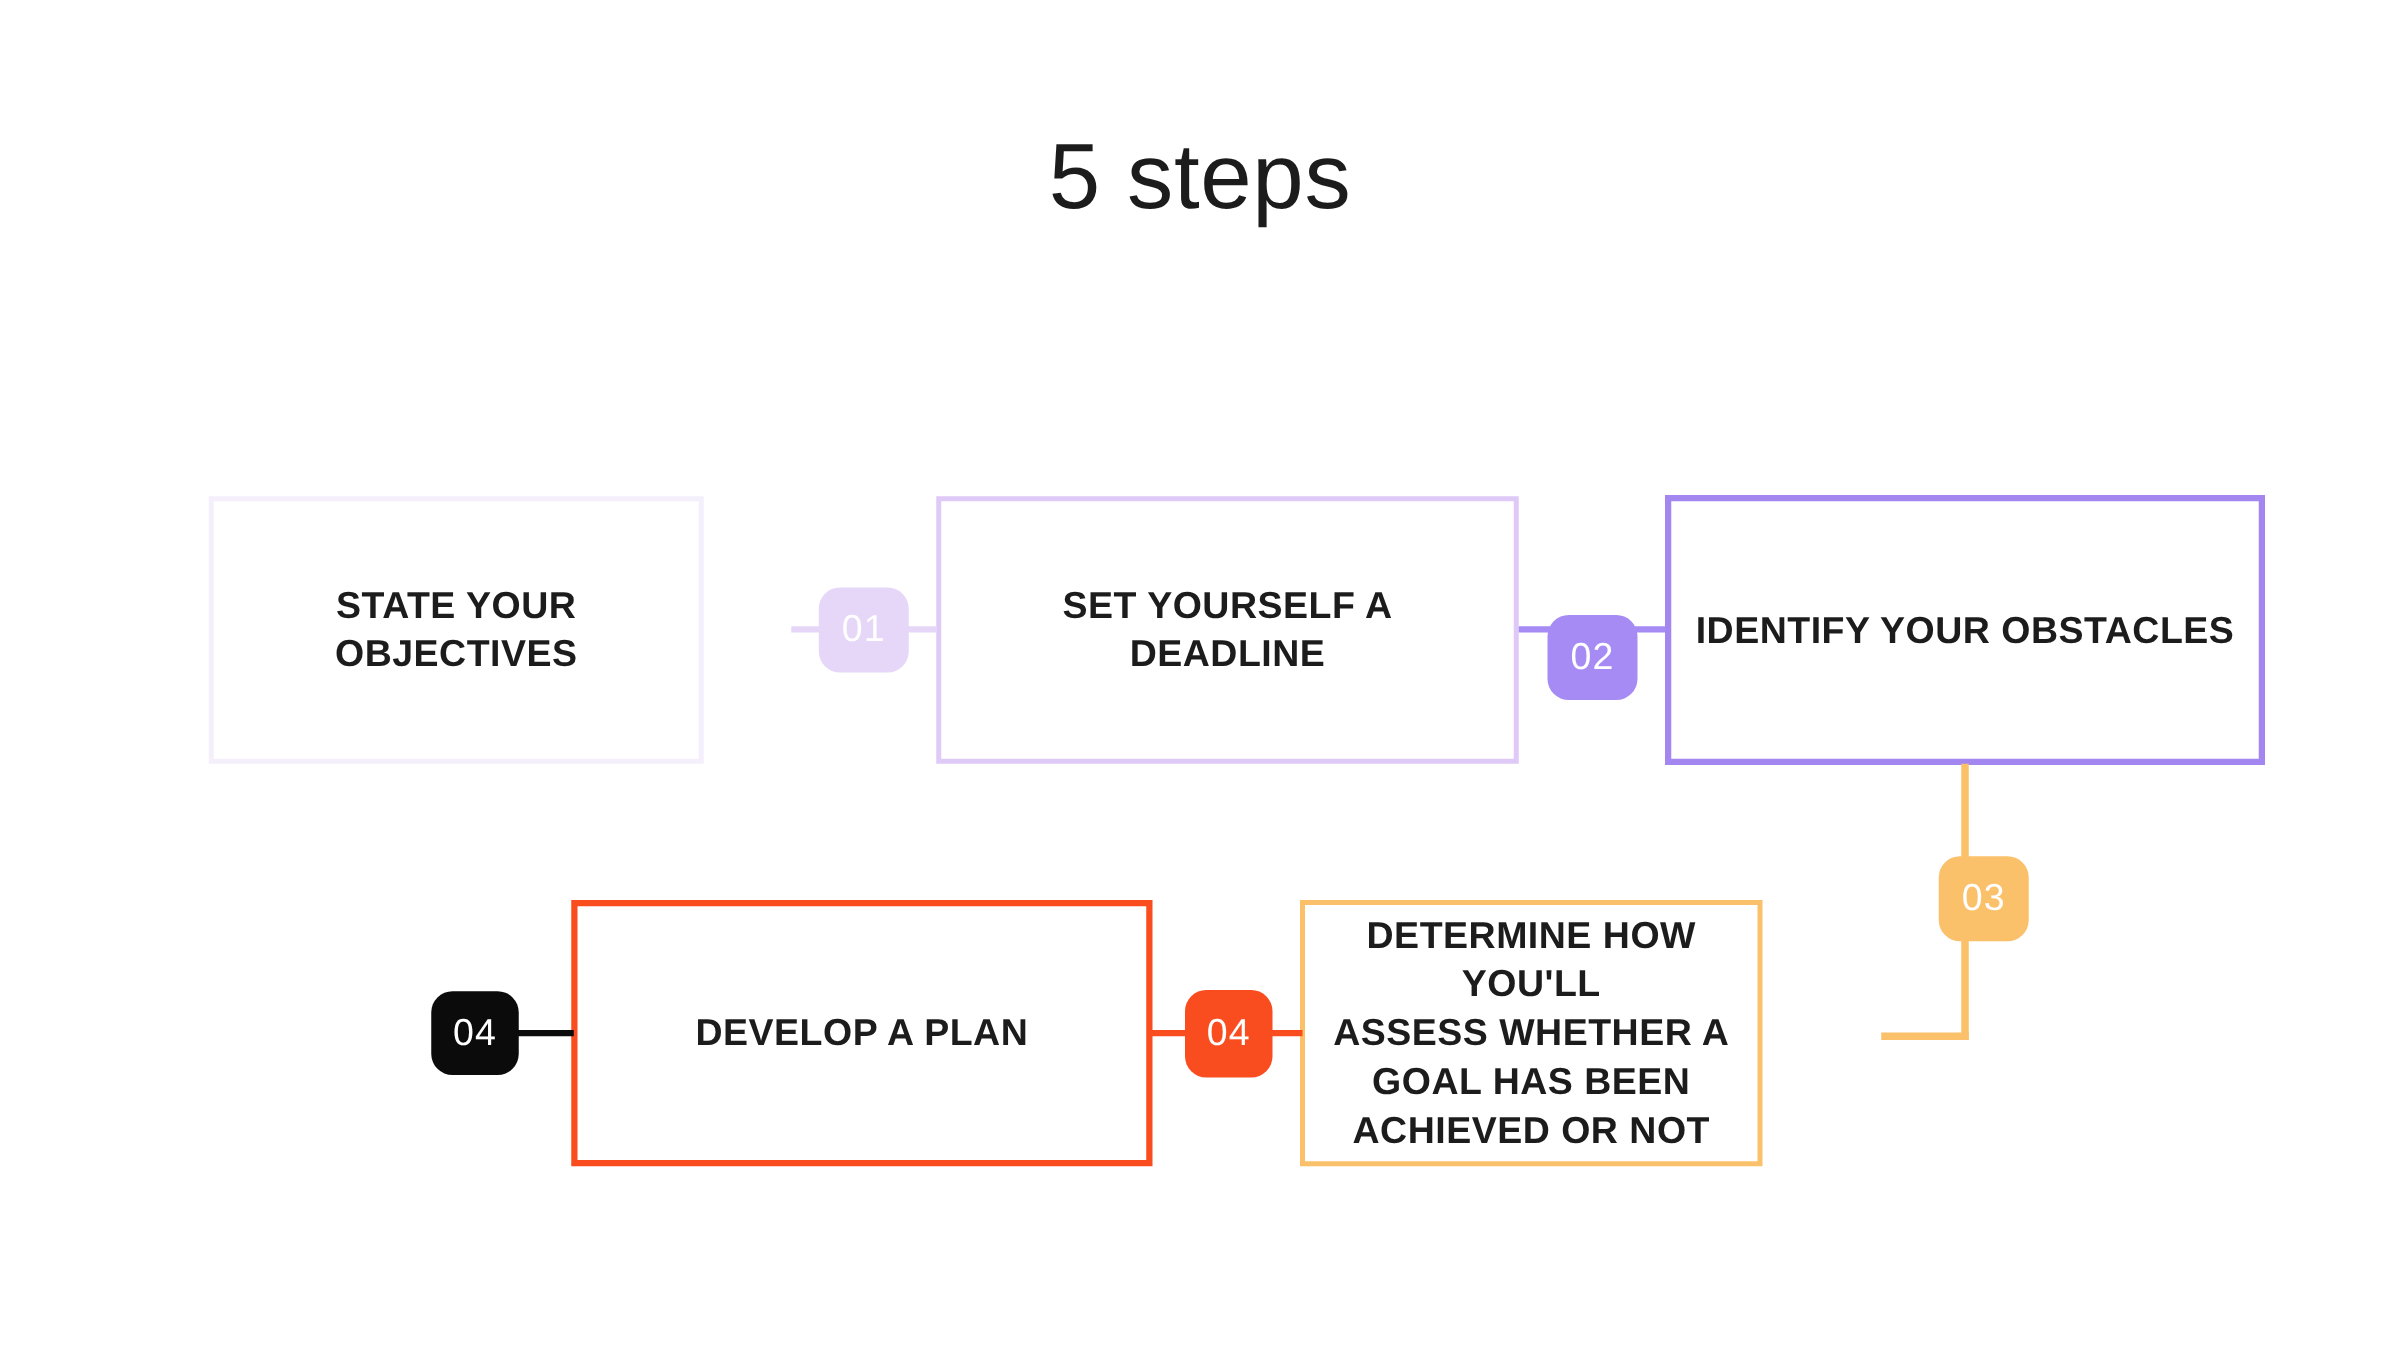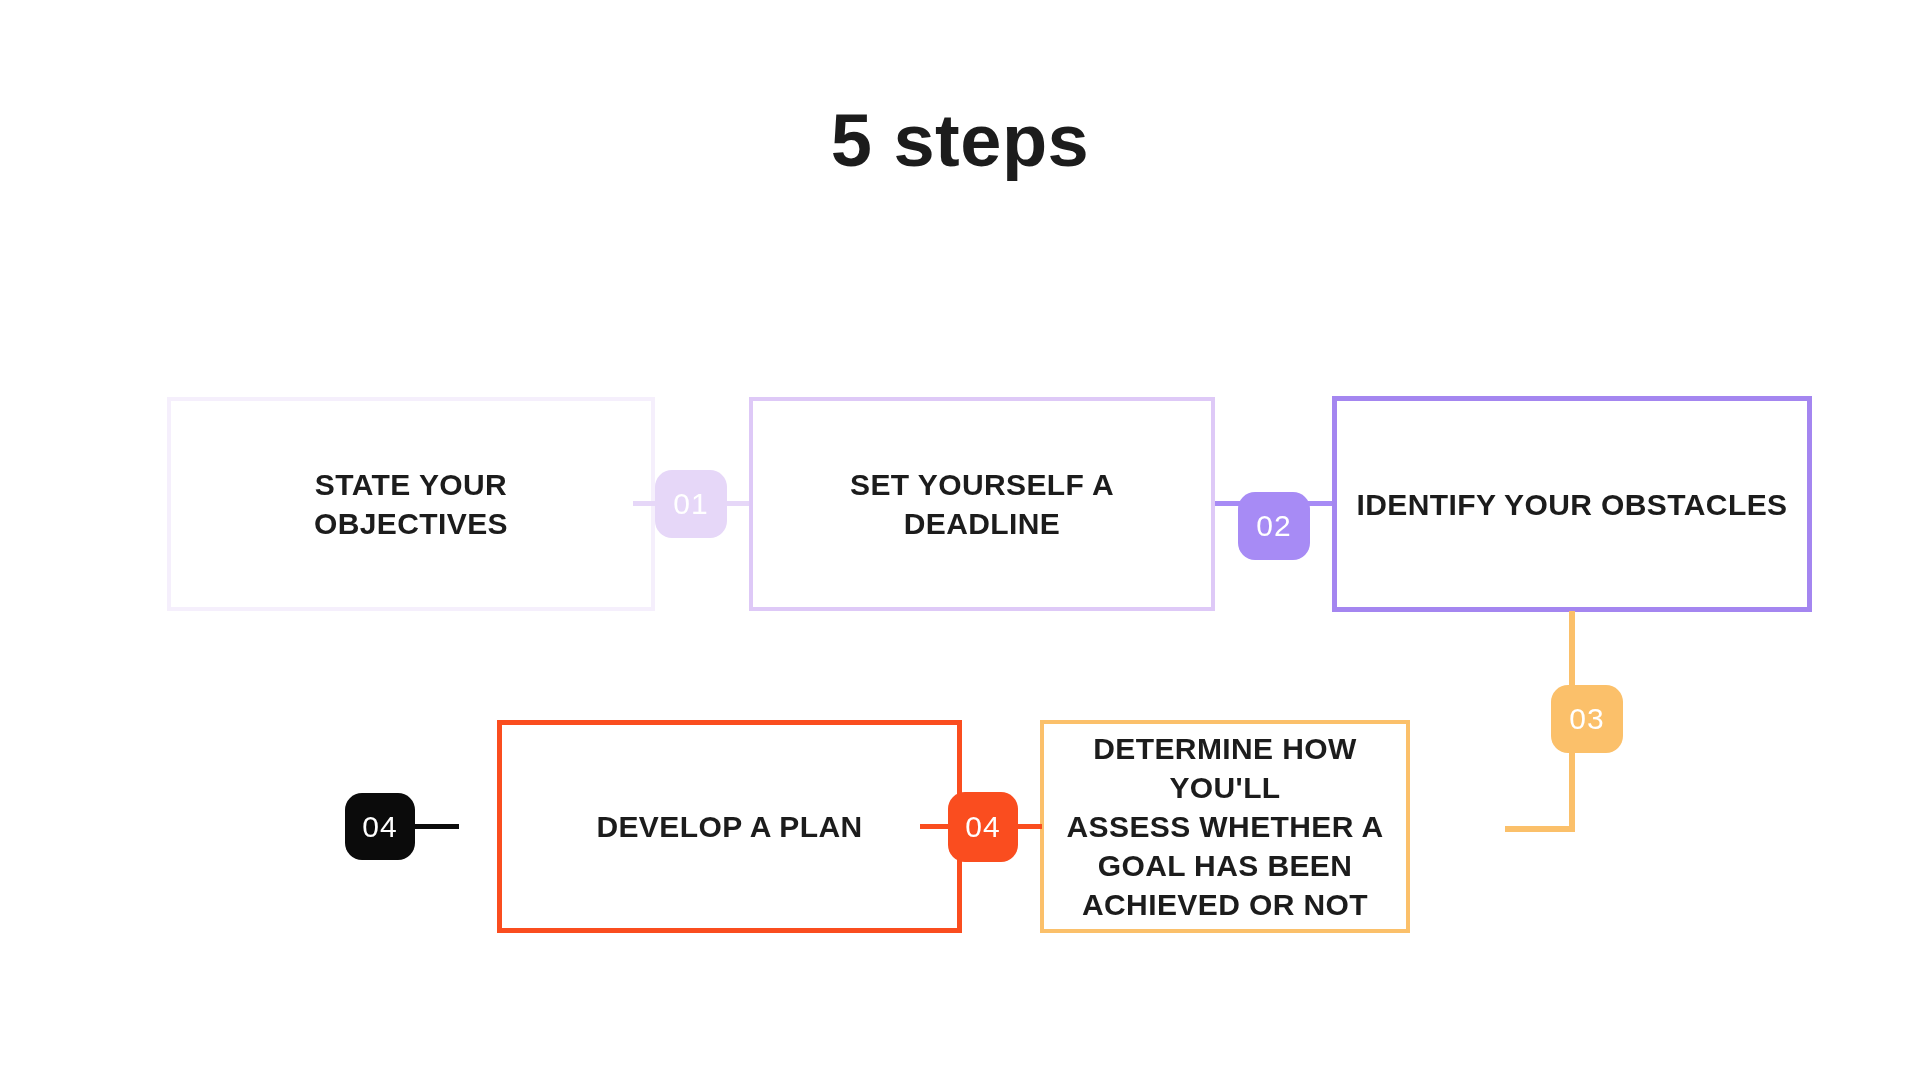--- a/index.html
+++ b/index.html
@@ -12,43 +12,43 @@
   body{
     background:var(--bg,#fff);
     font-family:"Liberation Sans","DejaVu Sans",sans-serif;
     width:1920px;height:1080px;overflow:hidden;
   }
   #canvas{position:relative;width:1920px;height:1080px;background:var(--bg,#fff);}
 
   .title{
     position:absolute;top:104px;left:0;width:1920px;
     text-align:center;font-size:74px;line-height:1;
-    font-weight:700;color:var(--text);letter-spacing:0.5px;
+    font-weight:400;color:var(--text);letter-spacing:0.5px;
   }
   .subtitle{
     position:absolute;top:190px;left:0;width:1920px;
     text-align:center;font-size:36px;line-height:1.2;
     font-weight:400;color:var(--text);
   }
 
   .stepbox{
     position:absolute;box-sizing:border-box;background:#fff;
     display:flex;align-items:center;justify-content:center;
     text-align:center;
   }
   .stepbox .label{
     white-space:pre-line;
     font-size:30px;line-height:1.3;font-weight:600;
     letter-spacing:0.4px;color:var(--text);
     padding:0 18px;
   }
-  #box1{left:167px;top:397px;width:488px;height:214px;border:4px solid var(--lavender-border);}
+  #box1{left:167px;top:397px;width:396px;height:214px;border:4px solid var(--lavender-border);}
   #box2{left:749px;top:397px;width:466px;height:214px;border:4px solid var(--purple-light);}
   #box3{left:1332px;top:396px;width:480px;height:216px;border:5px solid var(--purple-deep);}
-  #box4{left:457px;top:720px;width:465px;height:213px;border:5px solid var(--red);margin-left:40px;}
+  #box4{left:457px;top:720px;width:465px;height:213px;border:5px solid var(--red);}
   #box5{left:1040px;top:720px;width:370px;height:213px;border:4px solid var(--amber);}
 
   .badge{
     position:absolute;width:72px;height:68px;border-radius:17px;
     display:flex;align-items:center;justify-content:center;
     font-size:30px;font-weight:500;color:var(--badge-text,#fff);
     letter-spacing:1px;z-index:3;
   }
   #badge01{left:655px;top:470px;background:var(--lavender);}
   #badge02{left:1238px;top:492px;background:var(--purple);}

